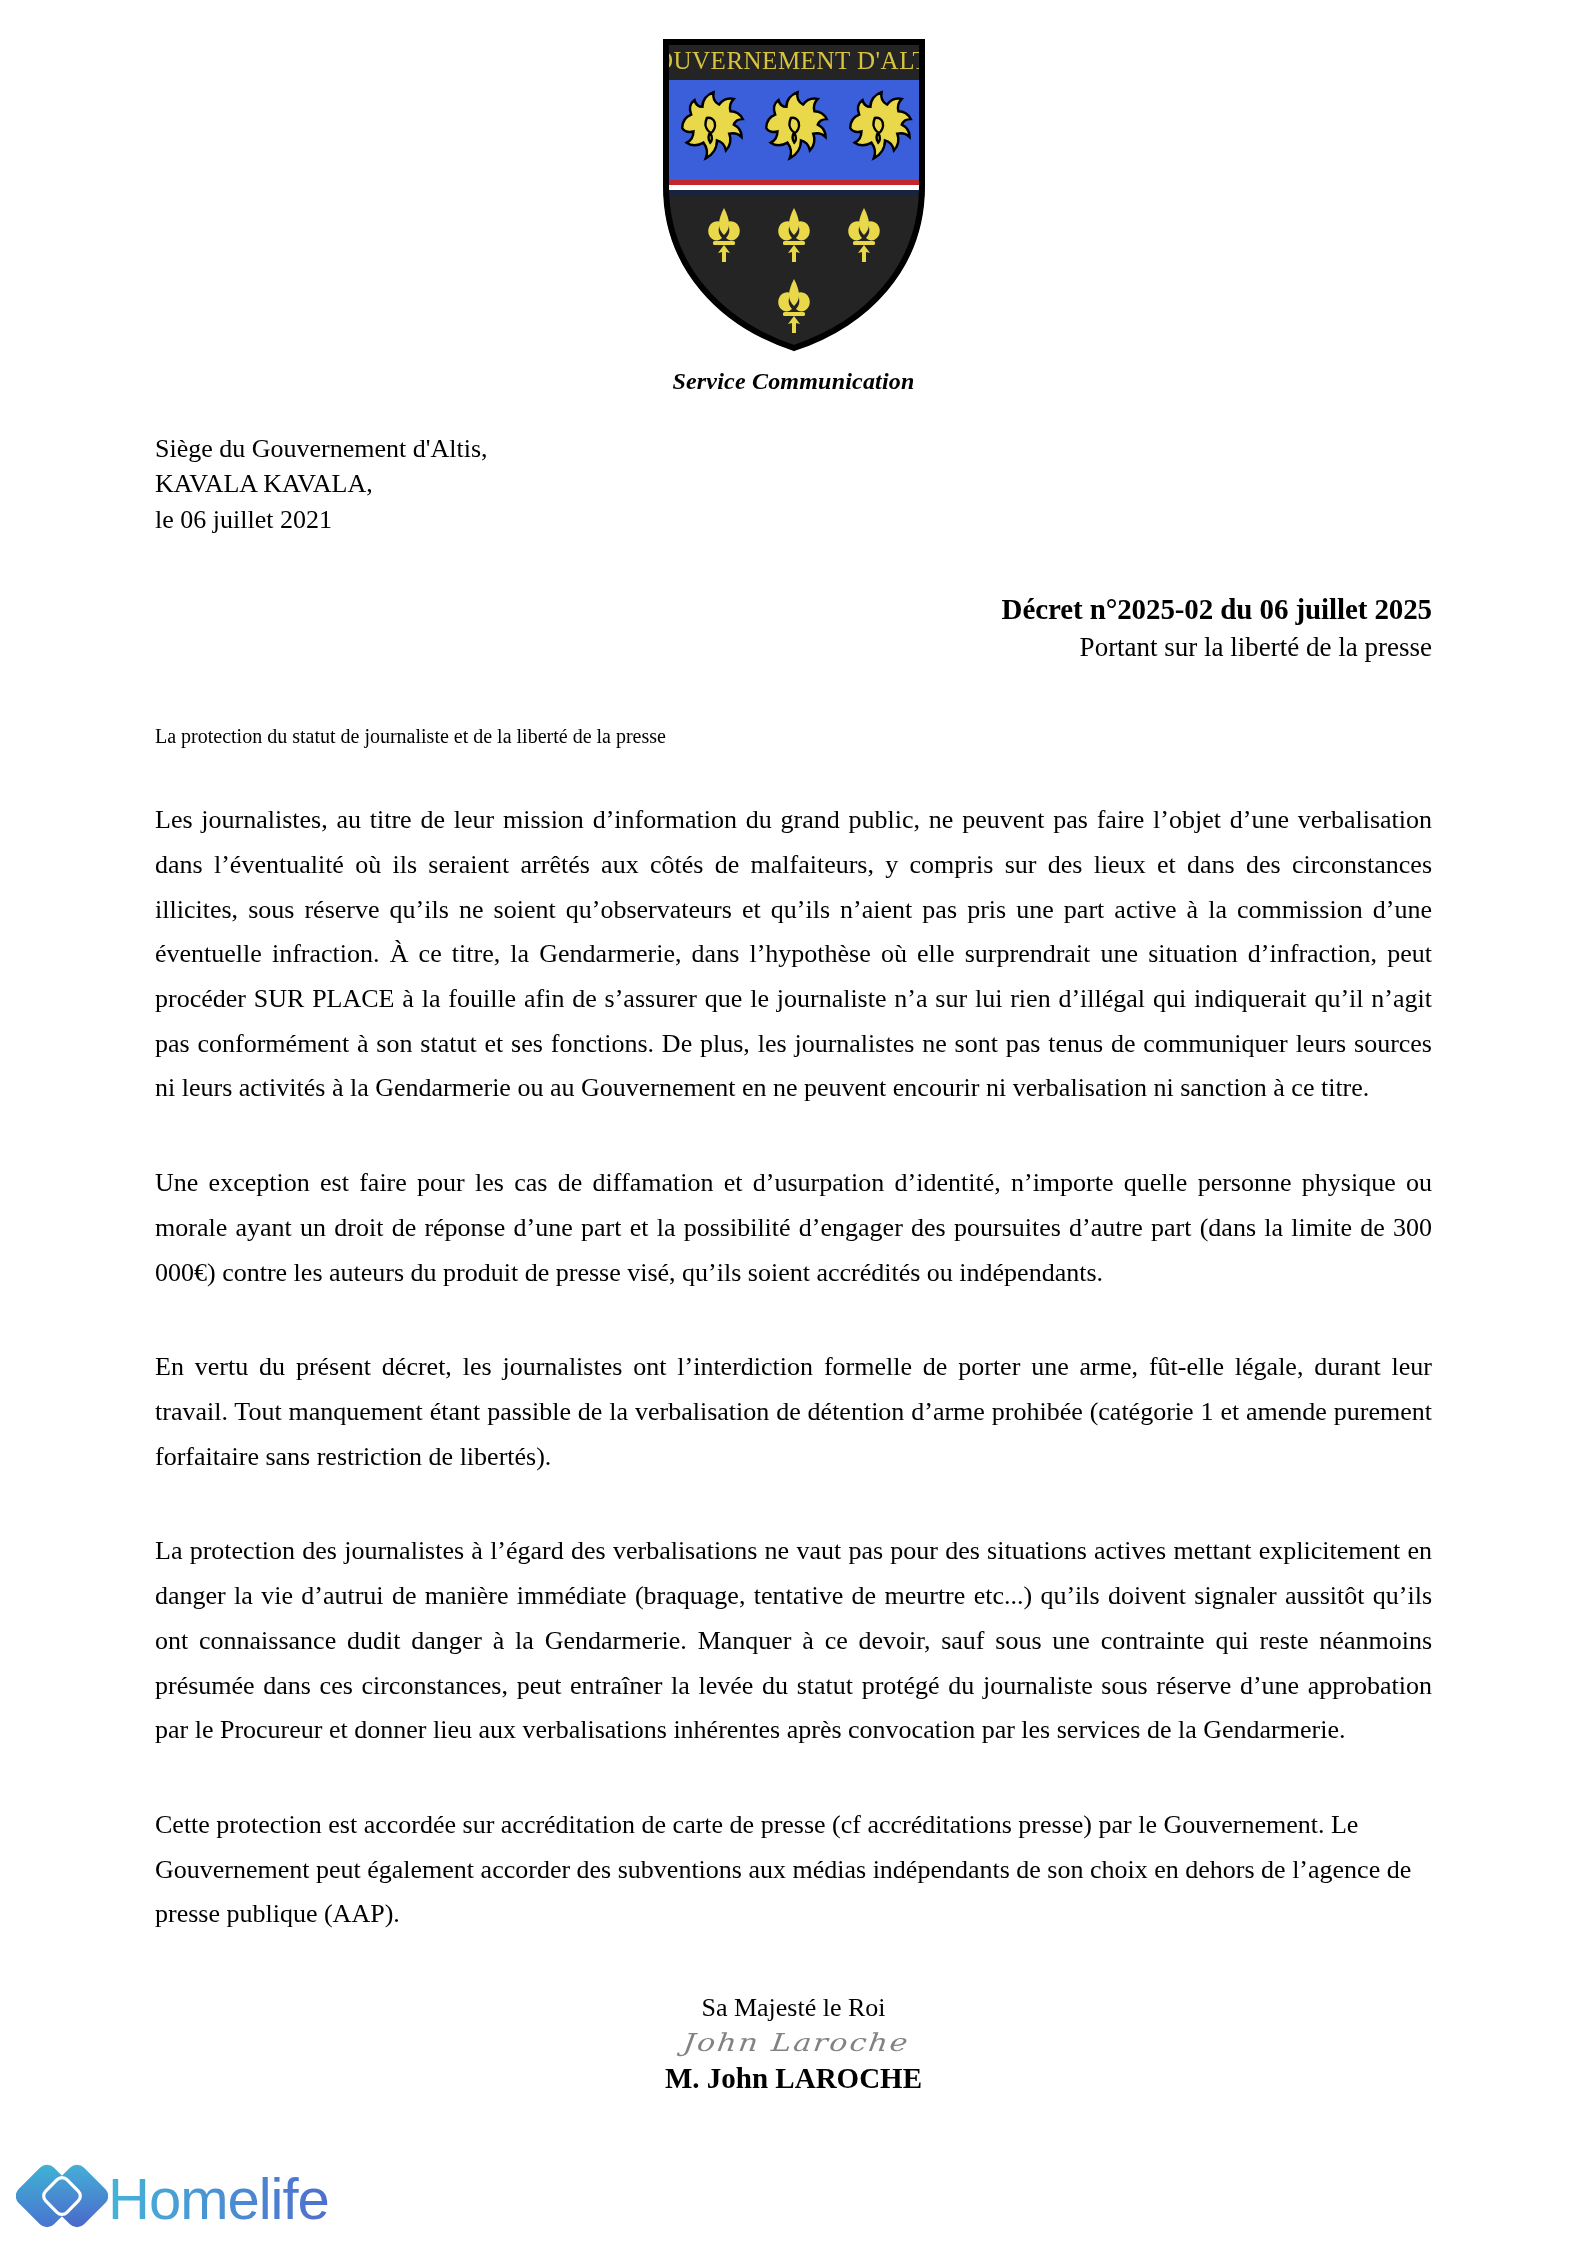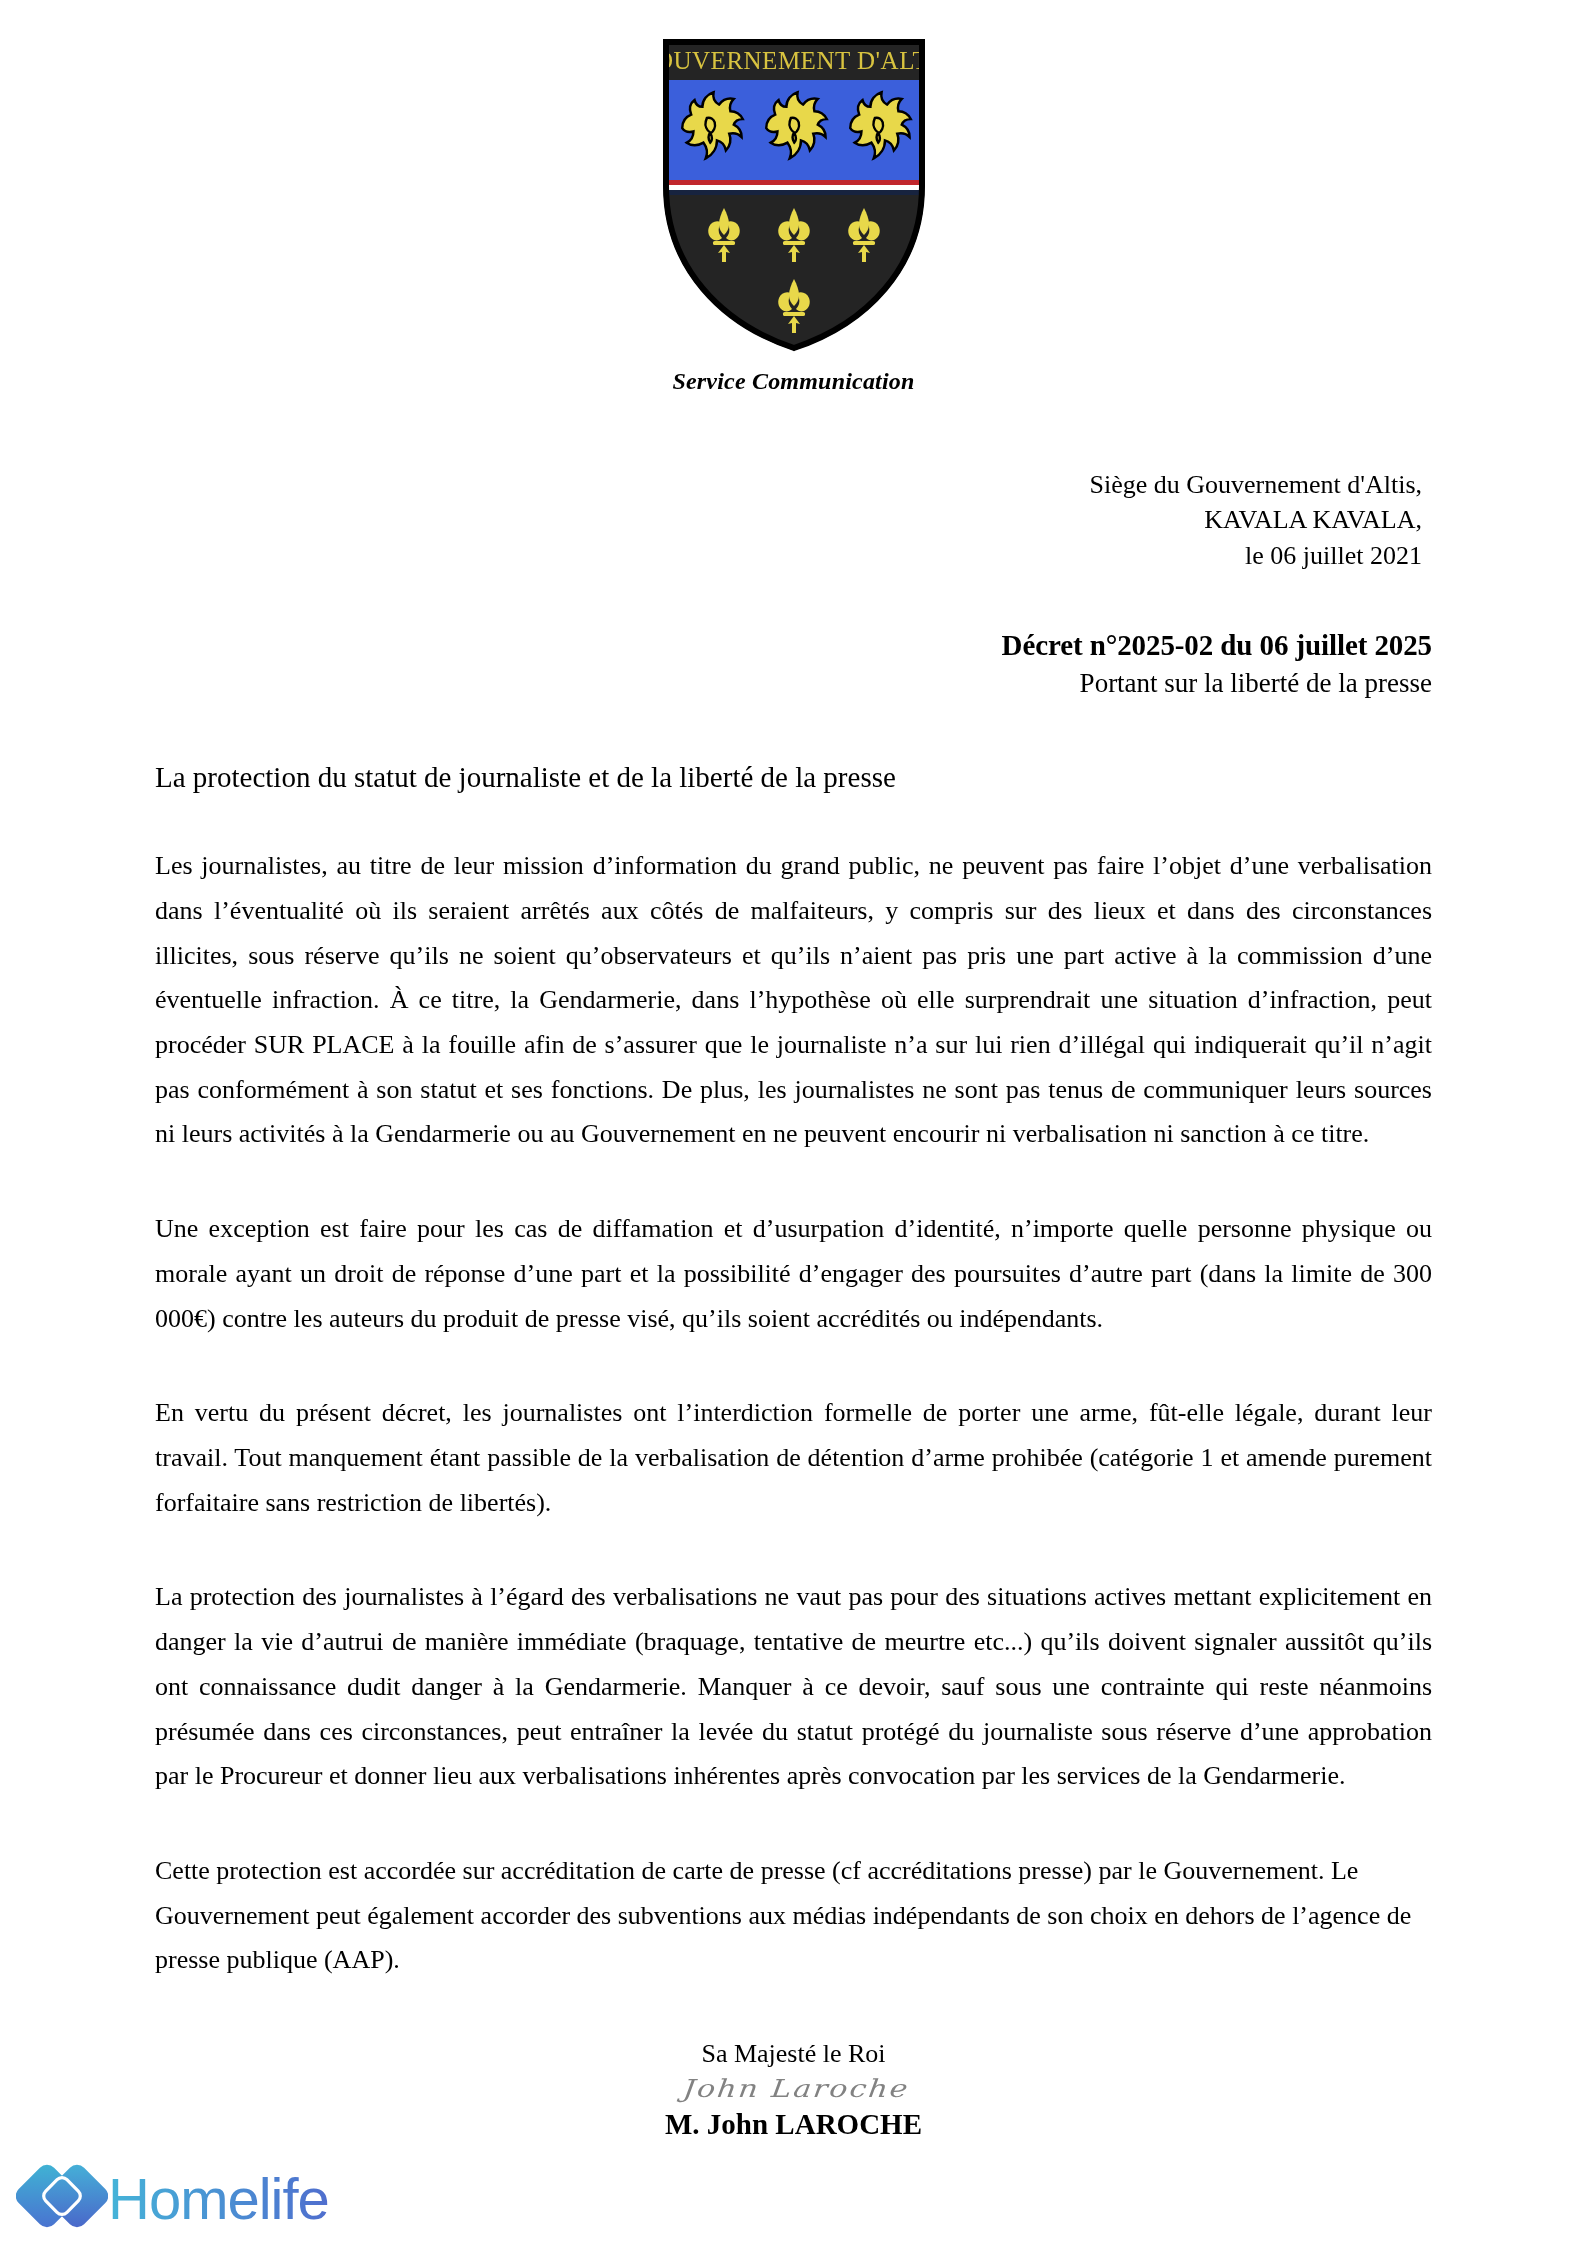--- a/index.html
+++ b/index.html
@@ -39,22 +39,21 @@
   .service-line {
     margin-top: 14px;
     font-size: 24px;
     font-weight: bold;
     font-style: italic;
     letter-spacing: 0.2px;
   }
 
   
   .address {
-    margin-top: 72px;
-    text-align: right;
+    margin-top: 36px;
     font-size: 26px;
     line-height: 1.36;
     padding-right: 10px;
   }
   .address div { white-space: nowrap; }
 
   
   .title-block {
     margin-top: 56px;
     text-align: right;
@@ -69,21 +68,21 @@
     margin-top: 6px;
   }
 
   
   .intro {
     margin-top: 52px;
     font-size: 26px;
   }
   .section-head {
     margin-top: 62px;
-    font-size: 29px;
+    font-size: 20px;
   }
   p.body-par {
     margin: 0;
     margin-top: 50px;
     font-size: 26px;
     line-height: 1.72;
     text-align: justify;
     text-justify: inter-word;
     hyphens: none;
   }

